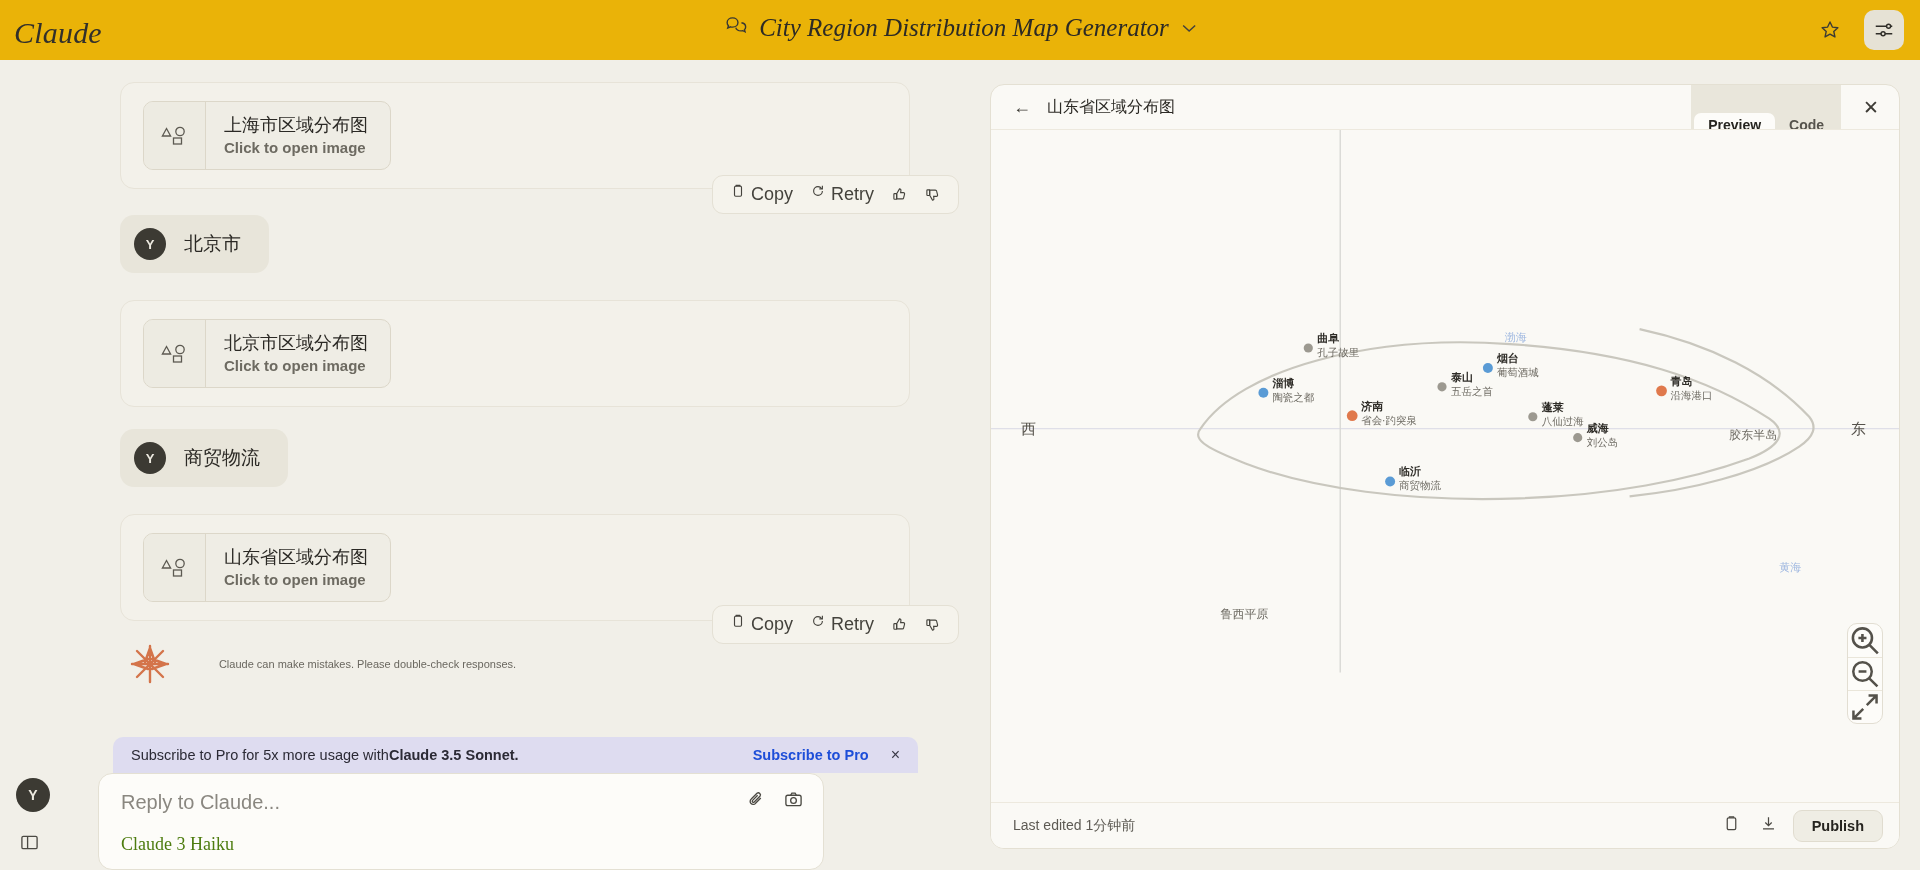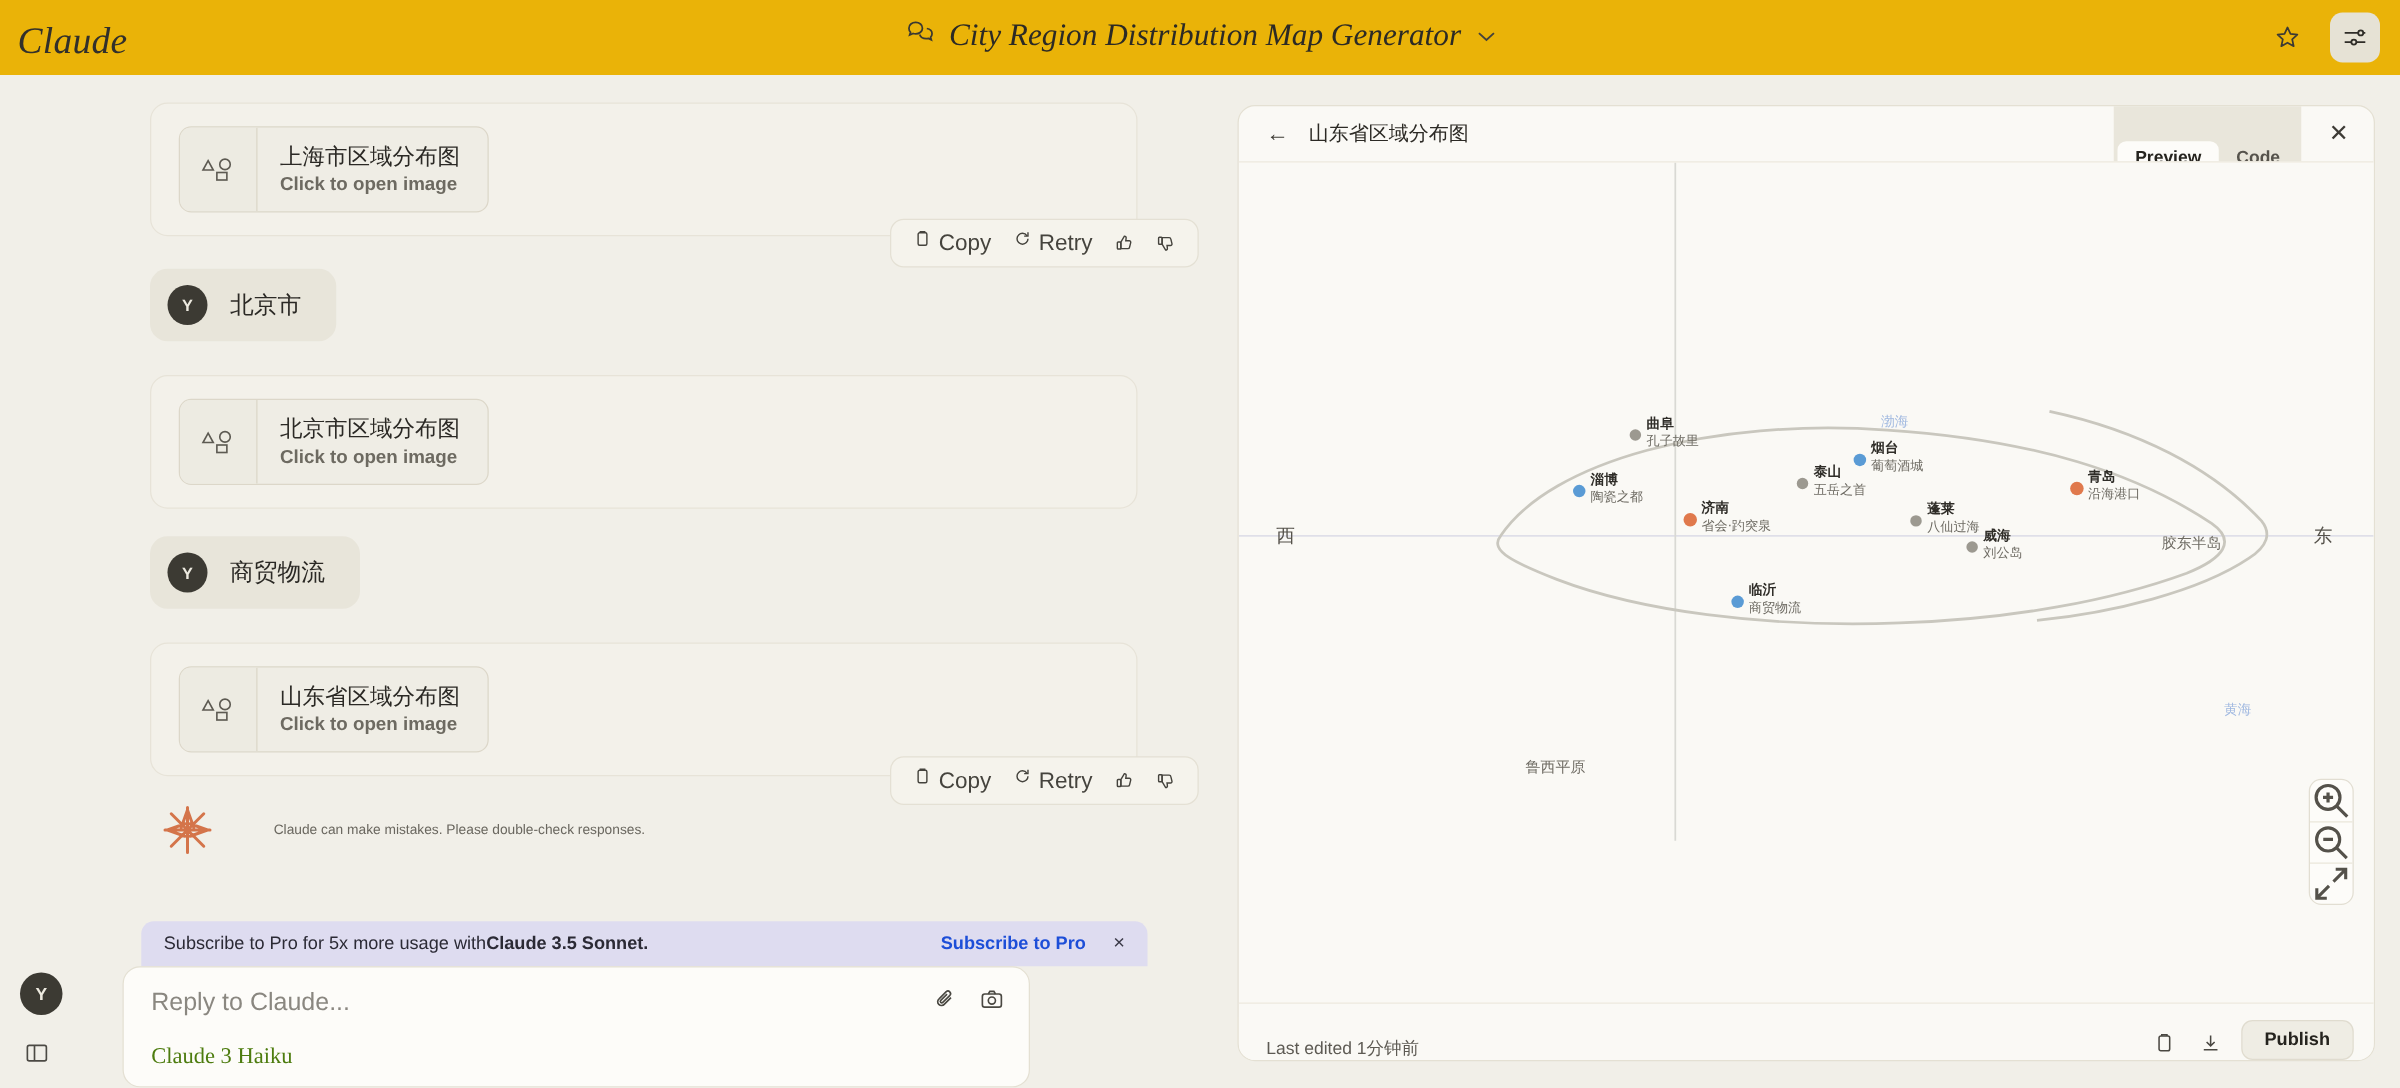--- a/index.html
+++ b/index.html
@@ -158,21 +158,21 @@
     display: flex; flex-direction: column; align-items: center;
   }
   .zoomctl > div {
     height: 33px; width: 100%; display: flex; align-items: center; justify-content: center;
     color: #54514a;
   }
   .zoomctl > div + div { border-top: 1px solid #EAE6DA; }
 
   .panel-foot {
     position: absolute; left: 0; right: 0; bottom: 0; height: 46px;
-    display: flex; align-items: flex-end; padding: 0 16px 0 22px;
+    display: flex; align-items: center; padding: 0 16px 0 22px;
     border-top: 1px solid #EDE9DE; background: #FAF9F5; margin-top: 12px;
   }
   .panel-foot .ts { font-size: 14px; color: #5d5a53; flex: 1; }
   .foot-ic { color: #4a4842; padding: 0 10px; }
   .publish {
     background: #EFEDE4; border: 1px solid #E0DCCF;
     border-radius: 9px; padding: 7px 18px;
     font-size: 14.5px; font-weight: bold; color: #26241f; margin-left: 6px;
   }
 

